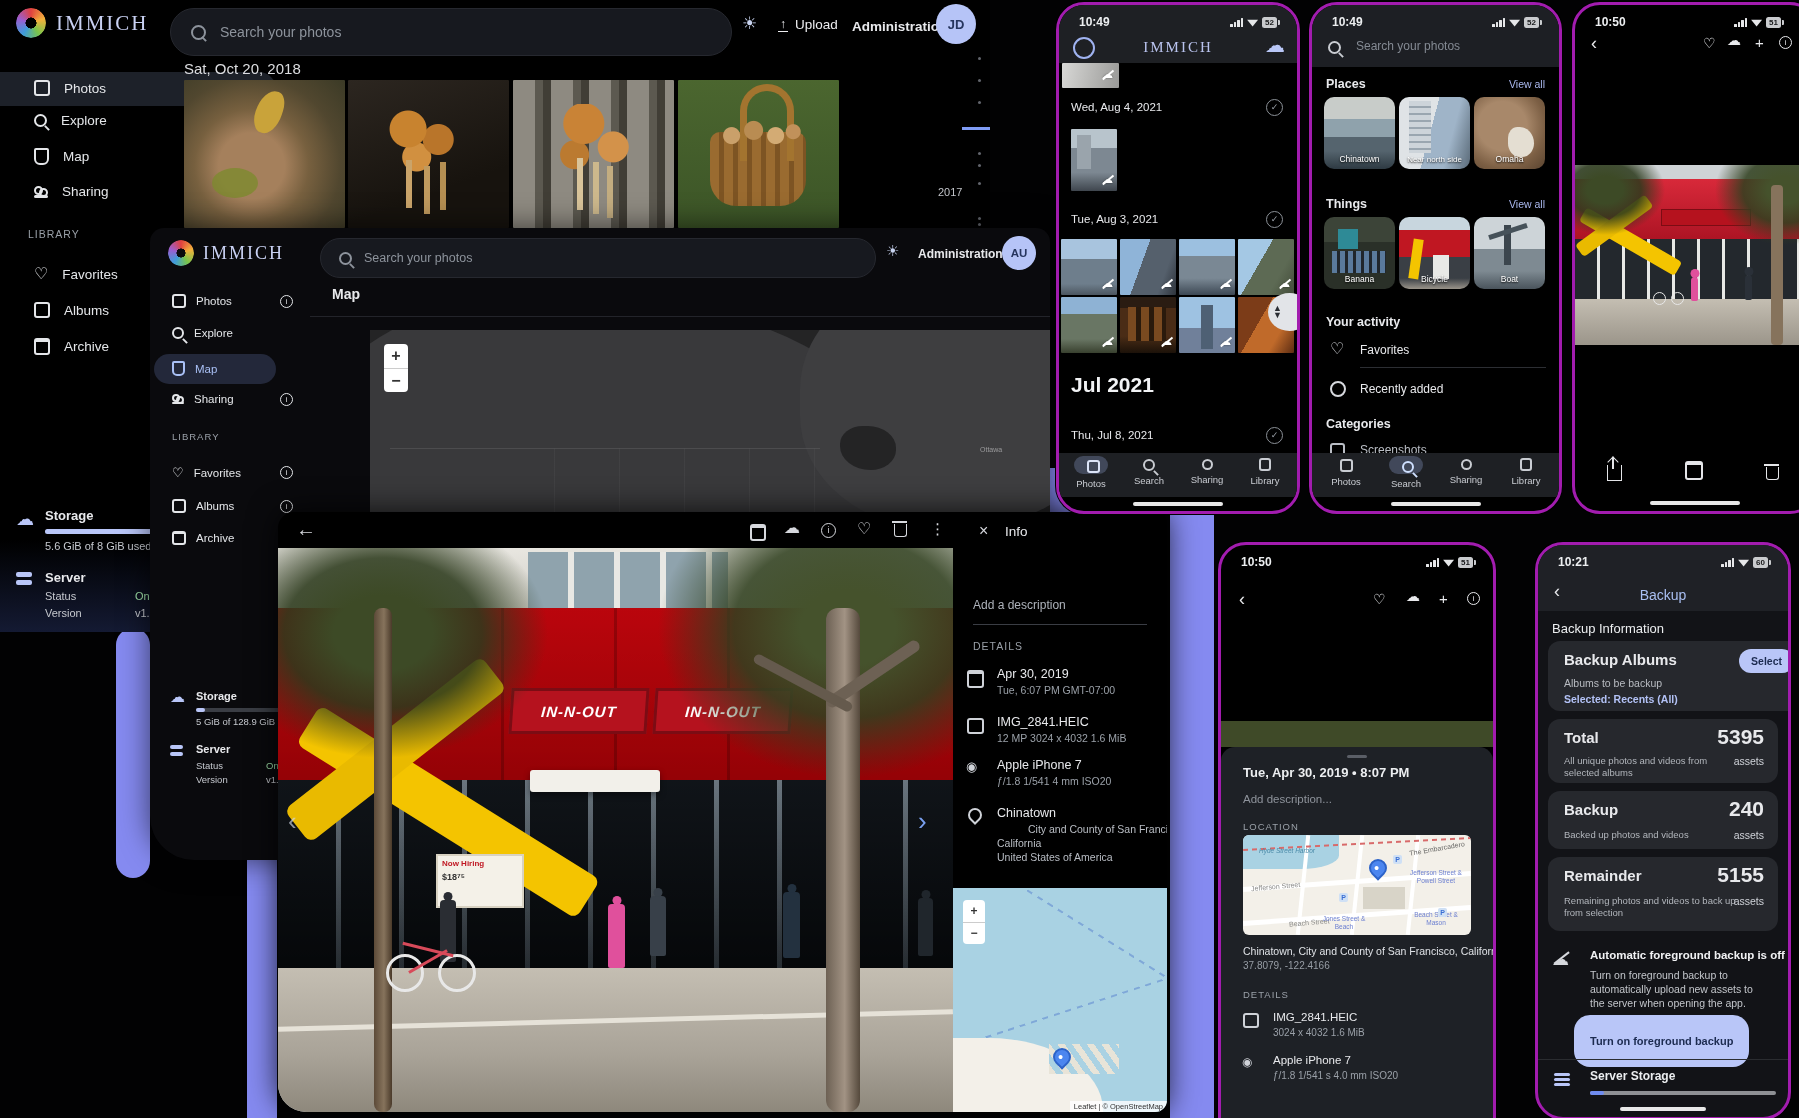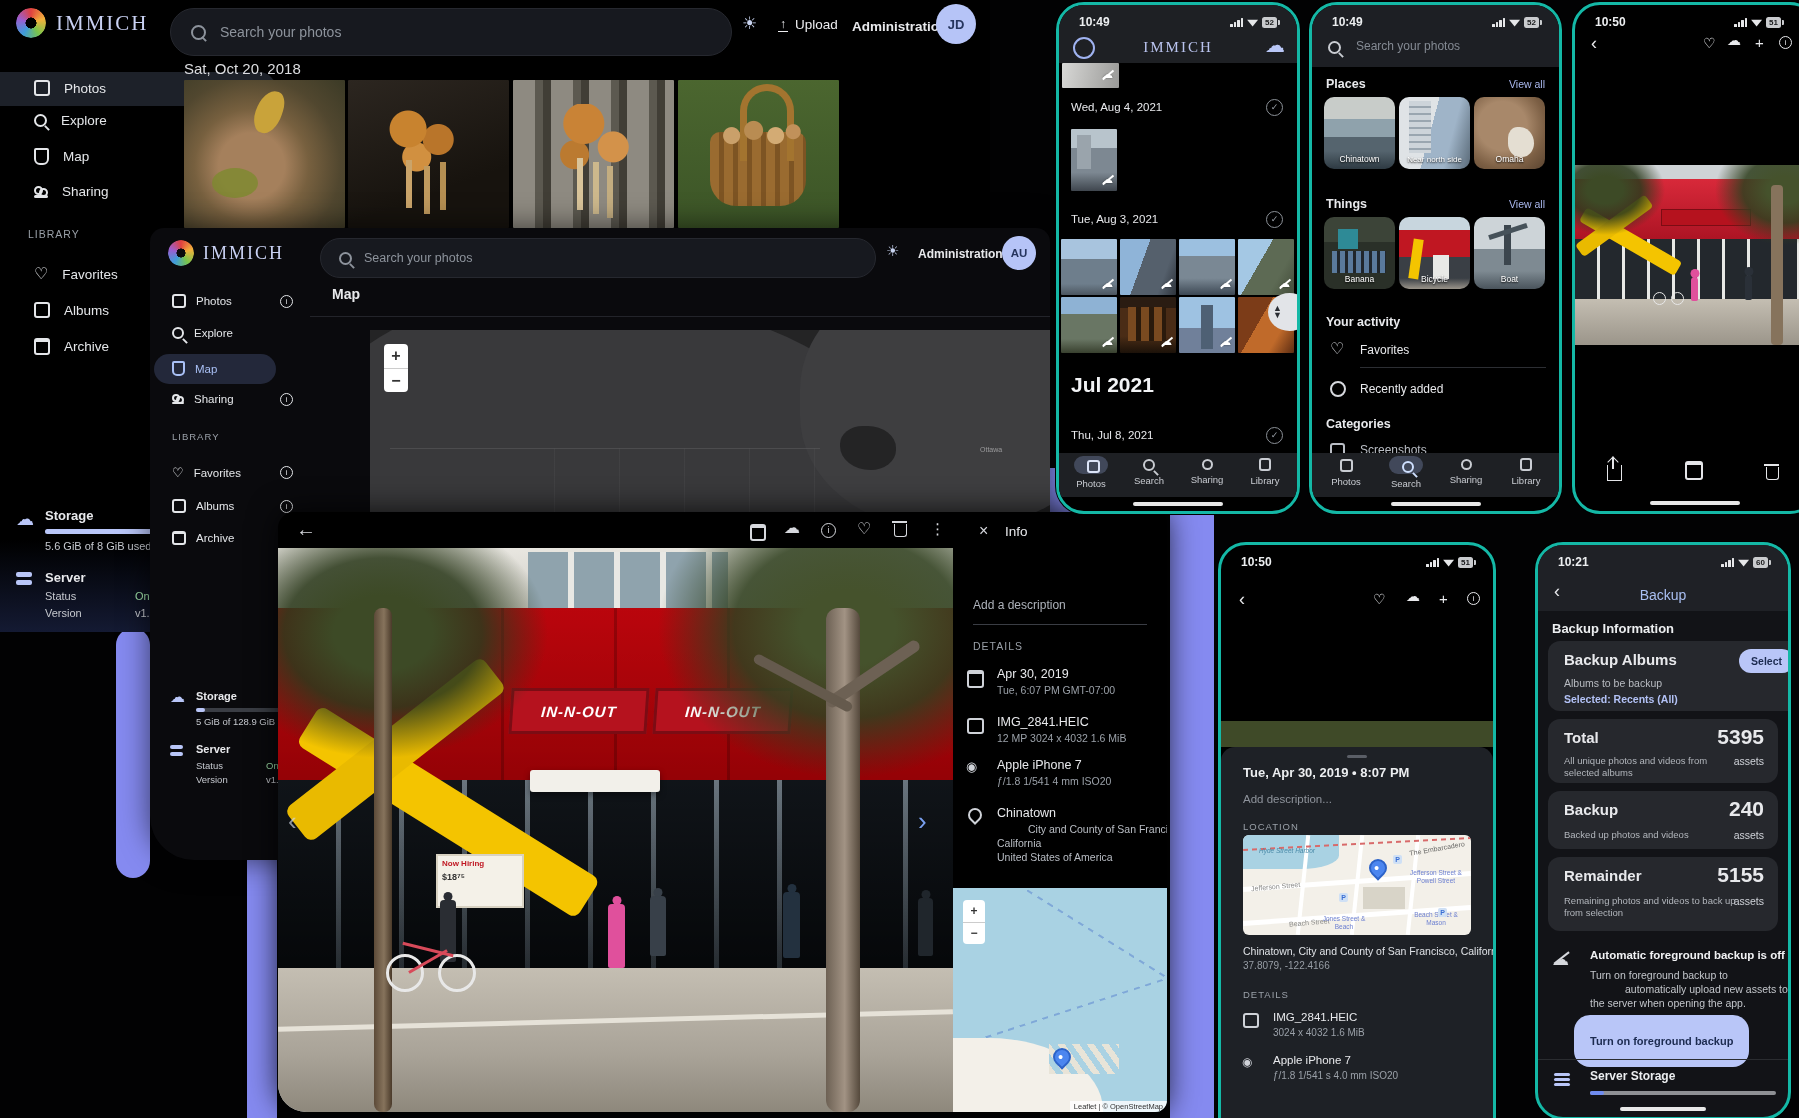--- a/index.html
+++ b/index.html
@@ -25,21 +25,21 @@
   .i-cloudslash::after{content:"";position:absolute;left:-1px;top:5px;width:14px;height:1.6px;background:#fff;transform:rotate(-40deg);}
   .trash{display:inline-block;width:11px;height:12px;border:1.6px solid currentColor;border-top:none;border-radius:0 0 3px 3px;position:relative;}
   .trash::before{content:"";position:absolute;left:-3px;top:-3px;width:15px;height:1.6px;background:currentColor;}
   .battery{display:inline-block;background:#c9cbce;color:#17181a;font-size:8px;font-weight:bold;line-height:11px;padding:0 3px;border-radius:2.5px;position:relative;}
   .battery::after{content:"";position:absolute;right:-3px;top:3px;width:2px;height:5px;background:#c9cbce;border-radius:0 1px 1px 0;}
   .sig{display:inline-flex;align-items:flex-end;gap:1px;}
   .sig i{display:block;width:2.5px;background:#e6e7e9;border-radius:0.5px;}
   .wifi{display:inline-block;width:11px;height:9px;background:#e6e7e9;clip-path:polygon(50% 100%,0 25%,100% 25%);border-radius:2px;}
   .navlbl{font-size:9.5px;color:#c9ccd2;}
   .homebar{position:absolute;height:4px;border-radius:2px;background:#e8e8e8;}
-  .phone{position:absolute;background:#000;border:3px solid #14b8a6;border-radius:28px;overflow:hidden;box-shadow:0 0 0 1px #000;}
+  .phone{position:absolute;background:#000;border:3px solid #a21caf;border-radius:28px;overflow:hidden;box-shadow:0 0 0 1px #000;}
   .pstatus{position:absolute;left:0;right:0;top:0;display:flex;justify-content:space-between;align-items:center;padding:10px 20px 0 20px;font-size:12px;font-weight:bold;color:#eceef0;}
   .sicons{display:flex;align-items:center;gap:4px;}
   .card{position:absolute;background:#26282d;border-radius:12px;}
   .oswater{background:#a9d2e3;}
   .osland{background:#f3f0e9;}
   .street{position:absolute;background:#ffffff;}
   .maplbl{position:absolute;color:#8a8a88;font-size:7px;white-space:nowrap;}
   .bluelbl{position:absolute;color:#6b7fd1;font-size:6.5px;line-height:1.25;text-align:center;white-space:nowrap;}
   .pin{position:absolute;width:14px;height:14px;background:#4c86ef;border-radius:50% 50% 50% 0;transform:rotate(-45deg);border:2px solid #2d63c8;}
   .pin::after{content:"";position:absolute;left:4px;top:4px;width:4px;height:4px;border-radius:50%;background:#fff;}
@@ -149,20 +149,25 @@
     <div class="thumb" style="left:513px;top:80px;width:161px;height:148px;background:repeating-linear-gradient(90deg,#8e8a81 0 22px,#5c5950 22px 30px,#413e36 30px 38px);">
       <span style="position:absolute;left:34px;top:24px;width:92px;height:78px;background:radial-gradient(circle at 40% 25%,#c98336 0 20px,#0000 21px),radial-gradient(circle at 72% 55%,#d3924a 0 15px,#0000 16px),radial-gradient(circle at 30% 65%,#bb7a30 0 14px,#0000 15px);"></span>
       <span style="position:absolute;left:64px;top:78px;width:6px;height:52px;background:#d9c49a;box-shadow:16px 4px 0 #cdb88c,30px 8px 0 #c3ad80;"></span>
     </div>
     <div class="thumb" style="left:678px;top:80px;width:161px;height:148px;background:linear-gradient(#4b662f,#3c5527);">
       <span style="position:absolute;left:32px;top:52px;width:96px;height:74px;background:repeating-linear-gradient(90deg,#9a6b30 0 9px,#7d5423 9px 14px);border-radius:10px 10px 26px 26px;"></span>
       <span style="position:absolute;left:62px;top:4px;width:40px;height:70px;border:7px solid #a3742f;border-bottom:none;border-radius:40px 40px 0 0;"></span>
       <span style="position:absolute;left:36px;top:40px;width:88px;height:26px;background:radial-gradient(circle at 20% 60%,#caa06a 0 8px,#0000 9px),radial-gradient(circle at 45% 40%,#b98c52 0 9px,#0000 10px),radial-gradient(circle at 70% 60%,#d3ab74 0 8px,#0000 9px),radial-gradient(circle at 90% 45%,#c1915a 0 7px,#0000 8px);"></span>
     </div>
 
+    <div class="abs" style="left:938px;top:50px;width:52px;height:190px;">
+      <span style="position:absolute;left:40px;top:7px;width:3px;height:3px;border-radius:50%;background:#62656c;box-shadow:0 22px 0 #62656c,0 44px 0 #62656c,0 95px 0 #62656c,0 107px 0 #62656c,0 125px 0 #62656c,0 160px 0 #62656c,0 166px 0 #62656c,0 172px 0 #62656c;"></span>
+      <span style="position:absolute;left:24px;top:77px;width:28px;height:2.5px;background:#7f9cf5;"></span>
+      <span style="position:absolute;left:0;top:136px;font-size:11px;color:#c2c4c9;">2017</span>
+    </div>
   </div>
 
   <div class="abs" style="left:150px;top:228px;width:900px;height:632px;background:#0a0a0d;border-radius:14px 14px 14px 44px;box-shadow:0 0 30px #0009;">
 
     <div class="abs" style="left:18px;top:12px;display:flex;align-items:center;gap:9px;">
       <span style="width:26px;height:26px;border-radius:50%;background:conic-gradient(#e0413f,#f2b13c,#79c44b,#3f9cdb,#9a5fd0,#e0413f);display:inline-block;-webkit-mask:radial-gradient(circle 13px at 50% 50%,#0000 34%,#000 36%);mask:radial-gradient(circle 13px at 50% 50%,#0000 34%,#000 36%);"></span>
       <span class="brand" style="font-size:18px;">IMMICH</span>
     </div>
     <div class="searchbar abs" style="left:170px;top:10px;width:518px;height:38px;padding:0 18px;gap:12px;">
       <span class="i-search" style="width:9px;height:9px;"></span>
@@ -623,21 +628,21 @@
             <i style="height:5px"></i>
             <i style="height:7px"></i>
             <i style="height:9px"></i>
           </span>
         <span class="wifi"></span>
         <span class="battery">60</span>
       </span>
     </div>
     <span style="position:absolute;left:16px;top:36px;font-size:18px;color:#e8e9ec;">‹</span>
     <span style="position:absolute;left:0;right:0;top:42px;text-align:center;font-size:14px;color:#a9bff2;">Backup</span>
-    <span style="position:absolute;left:14px;top:76px;font-size:13px;font-weight:bold;color:#eceef0;">Backup Information</span>
+    <span style="position:absolute;left:14px;top:76px;font-size:13px;font-weight:normal;color:#eceef0;">Backup Information</span>
 
     <div class="card" style="left:10px;top:96px;width:258px;height:70px;">
       <span style="position:absolute;left:16px;top:10px;font-size:15px;font-weight:bold;">Backup Albums</span>
       <span style="position:absolute;right:12px;top:8px;background:#b9c6f8;color:#1c2b50;font-size:10.5px;font-weight:bold;padding:6px 12px;border-radius:14px;">Select</span>
       <span style="position:absolute;left:16px;top:36px;font-size:10.5px;color:#b9bcc2;">Albums to be backup</span>
       <span style="position:absolute;left:16px;top:52px;font-size:10.5px;font-weight:bold;color:#b3c2f6;">Selected: Recents (All)</span>
     </div>
 
     <div class="card" style="left:10px;top:174px;width:230px;height:64px;">
       <span style="position:absolute;left:16px;top:10px;font-size:15px;font-weight:bold;">Total</span>
@@ -658,21 +663,21 @@
       <span style="position:absolute;left:16px;top:10px;font-size:15px;font-weight:bold;">Remainder</span>
       <span style="position:absolute;right:14px;top:6px;font-size:21px;font-weight:bold;">5155</span>
       <span style="position:absolute;left:16px;top:38px;font-size:9.5px;color:#b2b6bc;white-space:nowrap;">Remaining photos and videos to back up</span>
       <span style="position:absolute;left:16px;top:50px;font-size:9.5px;color:#b2b6bc;">from selection</span>
       <span style="position:absolute;right:14px;top:38px;font-size:10.5px;color:#cfd2d8;">assets</span>
     </div>
 
     <span style="position:absolute;left:14px;top:404px;font-size:17px;color:#d6d8dd;">☁<i style="position:absolute;left:0;top:8px;width:19px;height:1.8px;background:#d6d8dd;transform:rotate(-38deg);"></i></span>
     <span style="position:absolute;left:52px;top:404px;font-size:11.5px;font-weight:bold;color:#f0f1f3;">Automatic foreground backup is off</span>
     <span style="position:absolute;left:52px;top:424px;font-size:10.5px;color:#c3c6cb;">Turn on foreground backup to</span>
-    <span style="position:absolute;left:52px;top:438px;font-size:10.5px;color:#c3c6cb;margin-left:35px;">automatically upload new assets to</span>
+    <span style="position:absolute;left:52px;top:438px;font-size:10.5px;color:#c3c6cb;">automatically upload new assets to</span>
     <span style="position:absolute;left:52px;top:452px;font-size:10.5px;color:#c3c6cb;">the server when opening the app.</span>
     <span style="position:absolute;left:36px;top:470px;background:#b9c6f8;color:#1c2b50;font-size:11px;font-weight:bold;padding:20px 16px;border-radius:16px;">Turn on foreground backup</span>
     <span style="position:absolute;left:0;top:514px;width:100%;height:1px;background:#2a2c30;"></span>
     <span style="position:absolute;left:16px;top:528px;width:16px;height:13px;">
       <i class="i-bar" style="width:16px;height:2.5px;position:absolute;top:0;background:#b9c6f8;"></i>
       <i class="i-bar" style="width:16px;height:2.5px;position:absolute;top:5px;background:#b9c6f8;"></i>
       <i class="i-bar" style="width:16px;height:2.5px;position:absolute;top:10px;background:#b9c6f8;"></i>
     </span>
     <span style="position:absolute;left:52px;top:524px;font-size:12px;font-weight:bold;color:#eceef0;">Server Storage</span>
     <span style="position:absolute;left:52px;top:546px;width:186px;height:4px;border-radius:2px;background:#8e9094;"></span>

